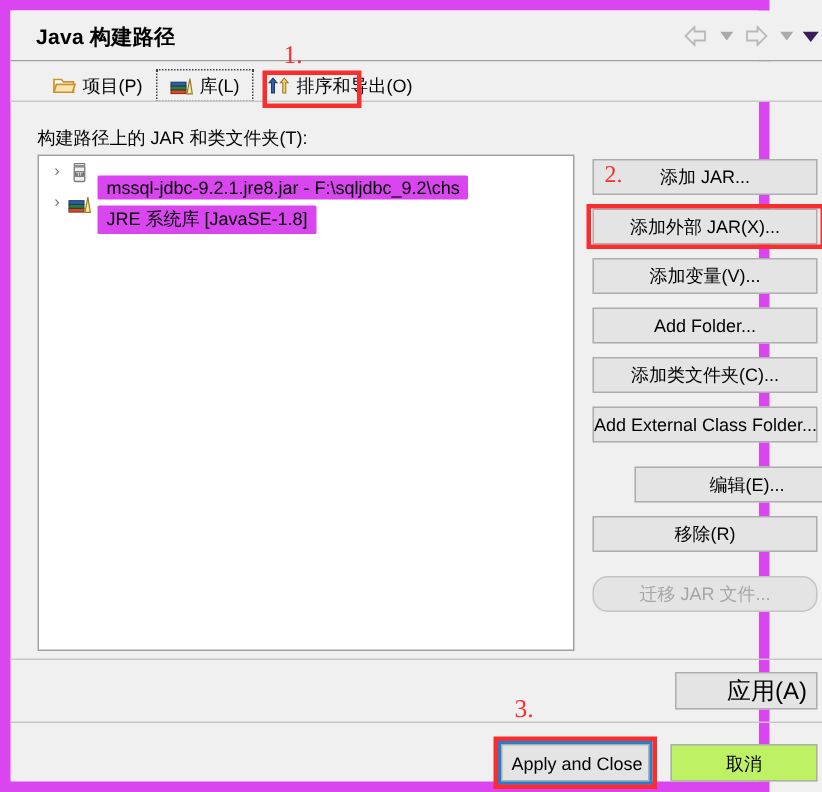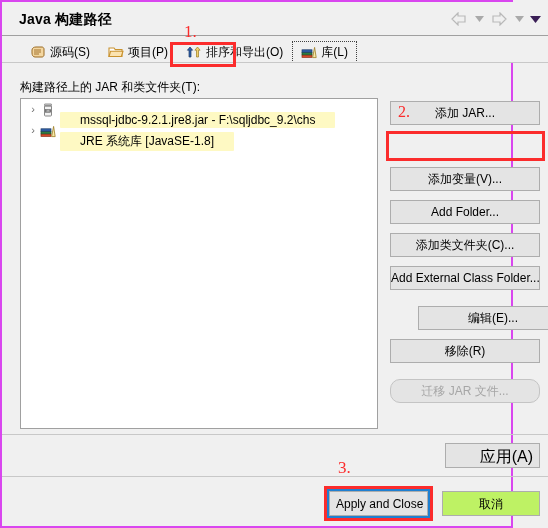--- a/index.html
+++ b/index.html
@@ -15,21 +15,21 @@
     color: #000;
     overflow: hidden;
   }
 
   #root {
     position: relative;
     width: 513px;
     height: 528px;
     background: #f0f0f0;
     box-sizing: border-box;
-    border: 2px solid #d946ef;
+    border: 7px solid #d946ef;
   }
 
   
   .titlebar {
     position: absolute;
     left: 0; top: 0;
     width: 546px;
     height: 34px;
     background: #f0f0f0;
     border-bottom: 1px solid #a0a0a0;
@@ -145,22 +145,22 @@
     text-align: center;
     line-height: 21px;
   }
   .row-icon {
     width: 16px; height: 16px;
     flex: none;
     margin-right: 4px;
     display: block;
   }
   .row-label {
-    background: #fef9c3;
-    padding: 1px 20px;
+    background: #d946ef;
+    padding: 1px 6px;
     border-radius: 1px;
     margin-top: 21px;
   }
 
   
   .btn {
     position: absolute;
     left: 388px;
     width: 150px;
     height: 24px;
@@ -314,60 +314,51 @@
         <svg width="11" height="7" viewBox="0 0 11 7">
             <path d="M0 0 L11 0 L5.5 7 Z" fill="#3a1f56"></path>
           </svg>
       </div>
     </div>
   </div>
 
   <div class="tabstrip">
     <div class="tabs">
 
-      <div class="tab">
-        <span class="tab-icon">
-          <svg width="16" height="16" viewBox="0 0 16 16">
-            <path d="M2 6 C2 4 4 3 6 3 L12 3 C13 3 14 4 14 5 L14 11 C14 12 13 13 12 13 L5 13 C3 13 2 11 2 9 Z" fill="#f3d6a0" stroke="#9a6a22" stroke-width="1"></path>
-            <path d="M4 6 L11 6 M4 8 L11 8 M4 10 L9 10" stroke="#9a6a22" stroke-width=".9"></path>
-          </svg>
-        </span>
-        <span>源码(S)</span>
-      </div>
 
       <div class="tab">
         <span class="tab-icon">
           <svg width="16" height="16" viewBox="0 0 16 16">
             <path d="M1 4 L6 4 L7.3 5.6 L14 5.6 L14 12.5 L1 12.5 Z" fill="#ffffff" stroke="#c9922e" stroke-width="1.1"></path>
             <path d="M2.6 7.2 L15 7.2 L13.3 12.5 L1 12.5 Z" fill="#fbe3b0" stroke="#c9922e" stroke-width="1.1"></path>
           </svg>
         </span>
         <span>项目(P)</span>
-      </div>
-
-      <div class="tab">
-        <span class="tab-icon">
-          <svg width="16" height="16" viewBox="0 0 16 16">
-            <path d="M4 3 L6.6 6.2 L5 6.2 L5 13 L3 13 L3 6.2 L1.4 6.2 Z" fill="#2f5ea8" stroke="#1b3a68" stroke-width=".7"></path>
-            <path d="M11.5 3 L14.1 6.2 L12.5 6.2 L12.5 13 L10.5 13 L10.5 6.2 L8.9 6.2 Z" fill="#f3d06a" stroke="#9a7b22" stroke-width=".7"></path>
-          </svg>
-        </span>
-        <span>排序和导出(O)</span>
       </div>
 
       <div class="tab selected">
         <span class="tab-icon">
           <svg width="16" height="16" viewBox="0 0 16 16">
             <rect x="1" y="11" width="10" height="2.4" fill="#d64a2b" stroke="#8a2d18" stroke-width=".7"></rect>
             <rect x="1" y="8.4" width="10" height="2.4" fill="#2f7d3e" stroke="#1c4d26" stroke-width=".7"></rect>
             <rect x="1" y="5.8" width="10" height="2.4" fill="#2f5ea8" stroke="#1b3a68" stroke-width=".7"></rect>
             <path d="M11.6 13.6 L13.6 3.4 L15.2 13.6 Z" fill="#f7e9a8" stroke="#9a7b22" stroke-width=".8"></path>
           </svg>
         </span>
         <span>库(L)</span>
+      </div>
+
+      <div class="tab">
+        <span class="tab-icon">
+          <svg width="16" height="16" viewBox="0 0 16 16">
+            <path d="M4 3 L6.6 6.2 L5 6.2 L5 13 L3 13 L3 6.2 L1.4 6.2 Z" fill="#2f5ea8" stroke="#1b3a68" stroke-width=".7"></path>
+            <path d="M11.5 3 L14.1 6.2 L12.5 6.2 L12.5 13 L10.5 13 L10.5 6.2 L8.9 6.2 Z" fill="#f3d06a" stroke="#9a7b22" stroke-width=".7"></path>
+          </svg>
+        </span>
+        <span>排序和导出(O)</span>
       </div>
 
     </div>
   </div>
   <div class="tabstrip-underline"></div>
 
   <div class="content-label">构建路径上的 JAR 和类文件夹(T):</div>
 
   <div class="list-panel">
 
@@ -393,20 +384,21 @@
           <rect x="1" y="5.8" width="10" height="2.4" fill="#2f5ea8" stroke="#1b3a68" stroke-width=".7"></rect>
           <path d="M11.6 13.6 L13.6 3.4 L15.2 13.6 Z" fill="#f7e9a8" stroke="#9a7b22" stroke-width=".8"></path>
         </svg>
       </span>
       <span class="row-label">JRE 系统库 [JavaSE-1.8]</span>
     </div>
 
   </div>
 
   <button class="btn b-add-jar">添加 JAR...</button>
+  <button class="btn b-add-ext-jar">添加外部 JAR(X)...</button>
   <button class="btn b-add-var">添加变量(V)...</button>
   <button class="btn b-add-lib">Add Folder...</button>
   <button class="btn b-add-class-folder">添加类文件夹(C)...</button>
   <button class="btn b-add-ext-class">Add External Class Folder...</button>
   <button class="btn b-edit">编辑(E)...</button>
   <button class="btn b-remove">移除(R)</button>
   <button class="btn b-migrate disabled" disabled="">迁移 JAR 文件...</button>
 
   <div class="apply-sep"></div>
   <button class="btn-apply">应用(A)</button>

